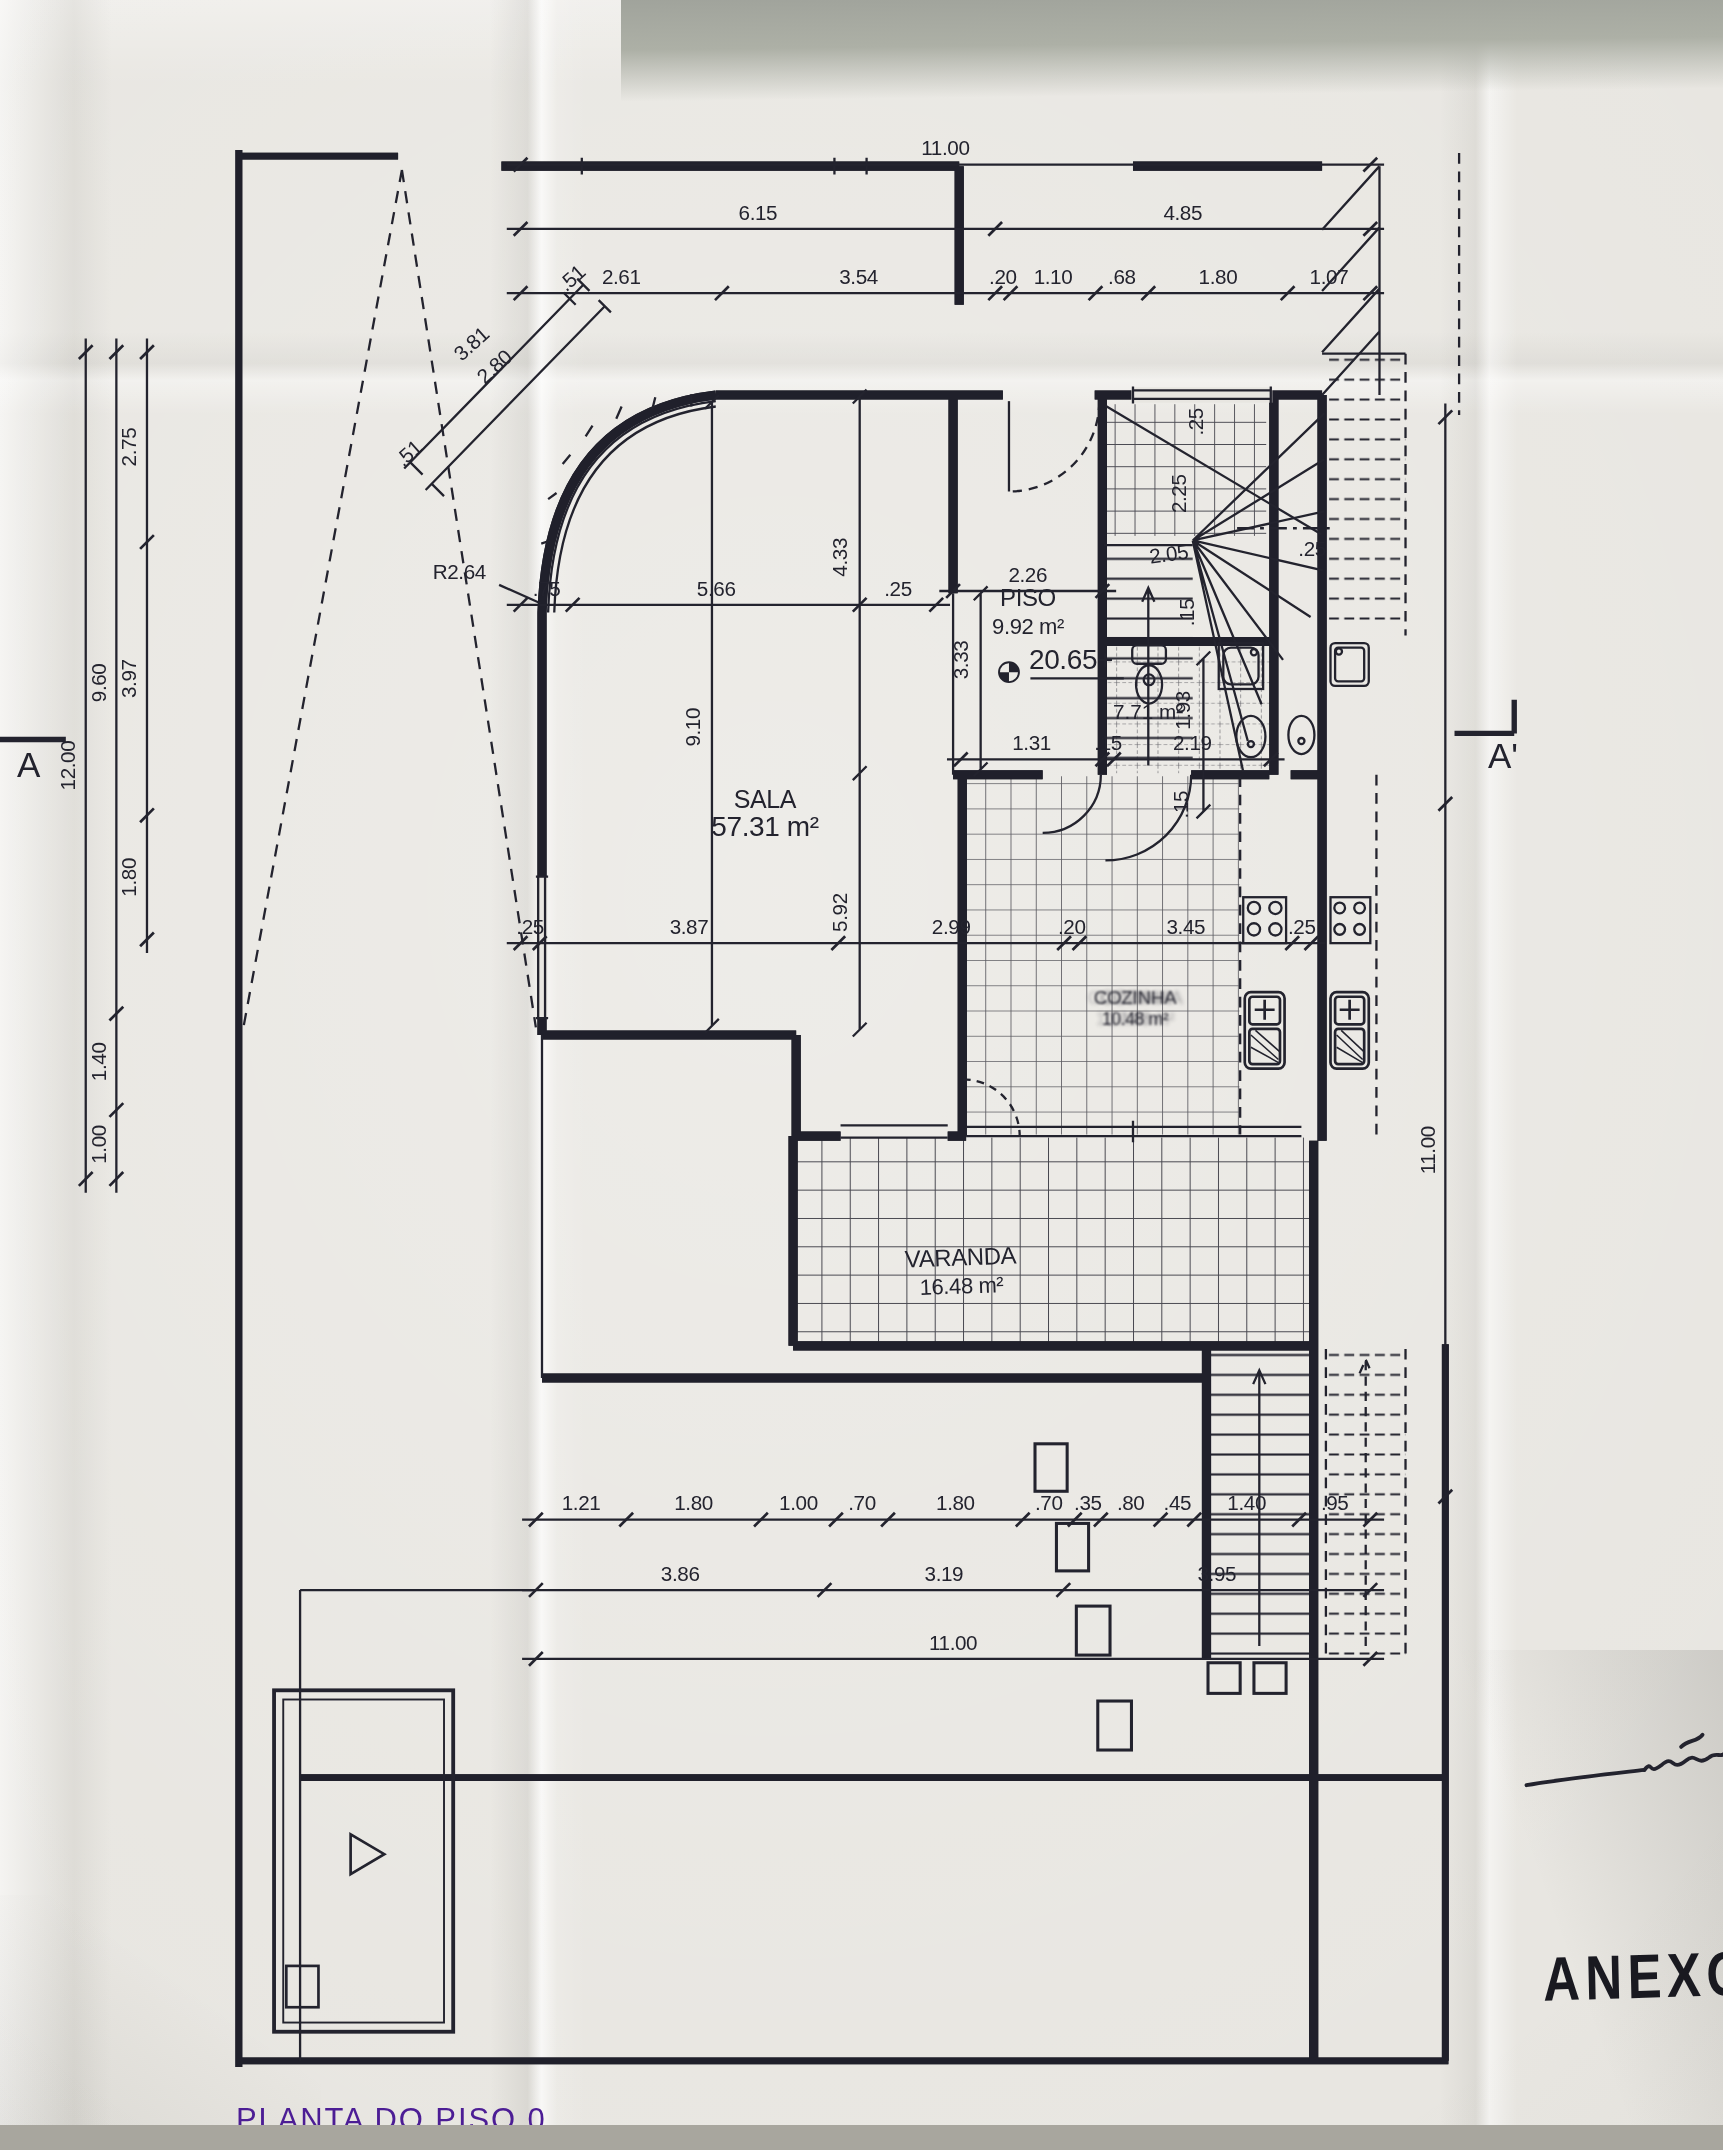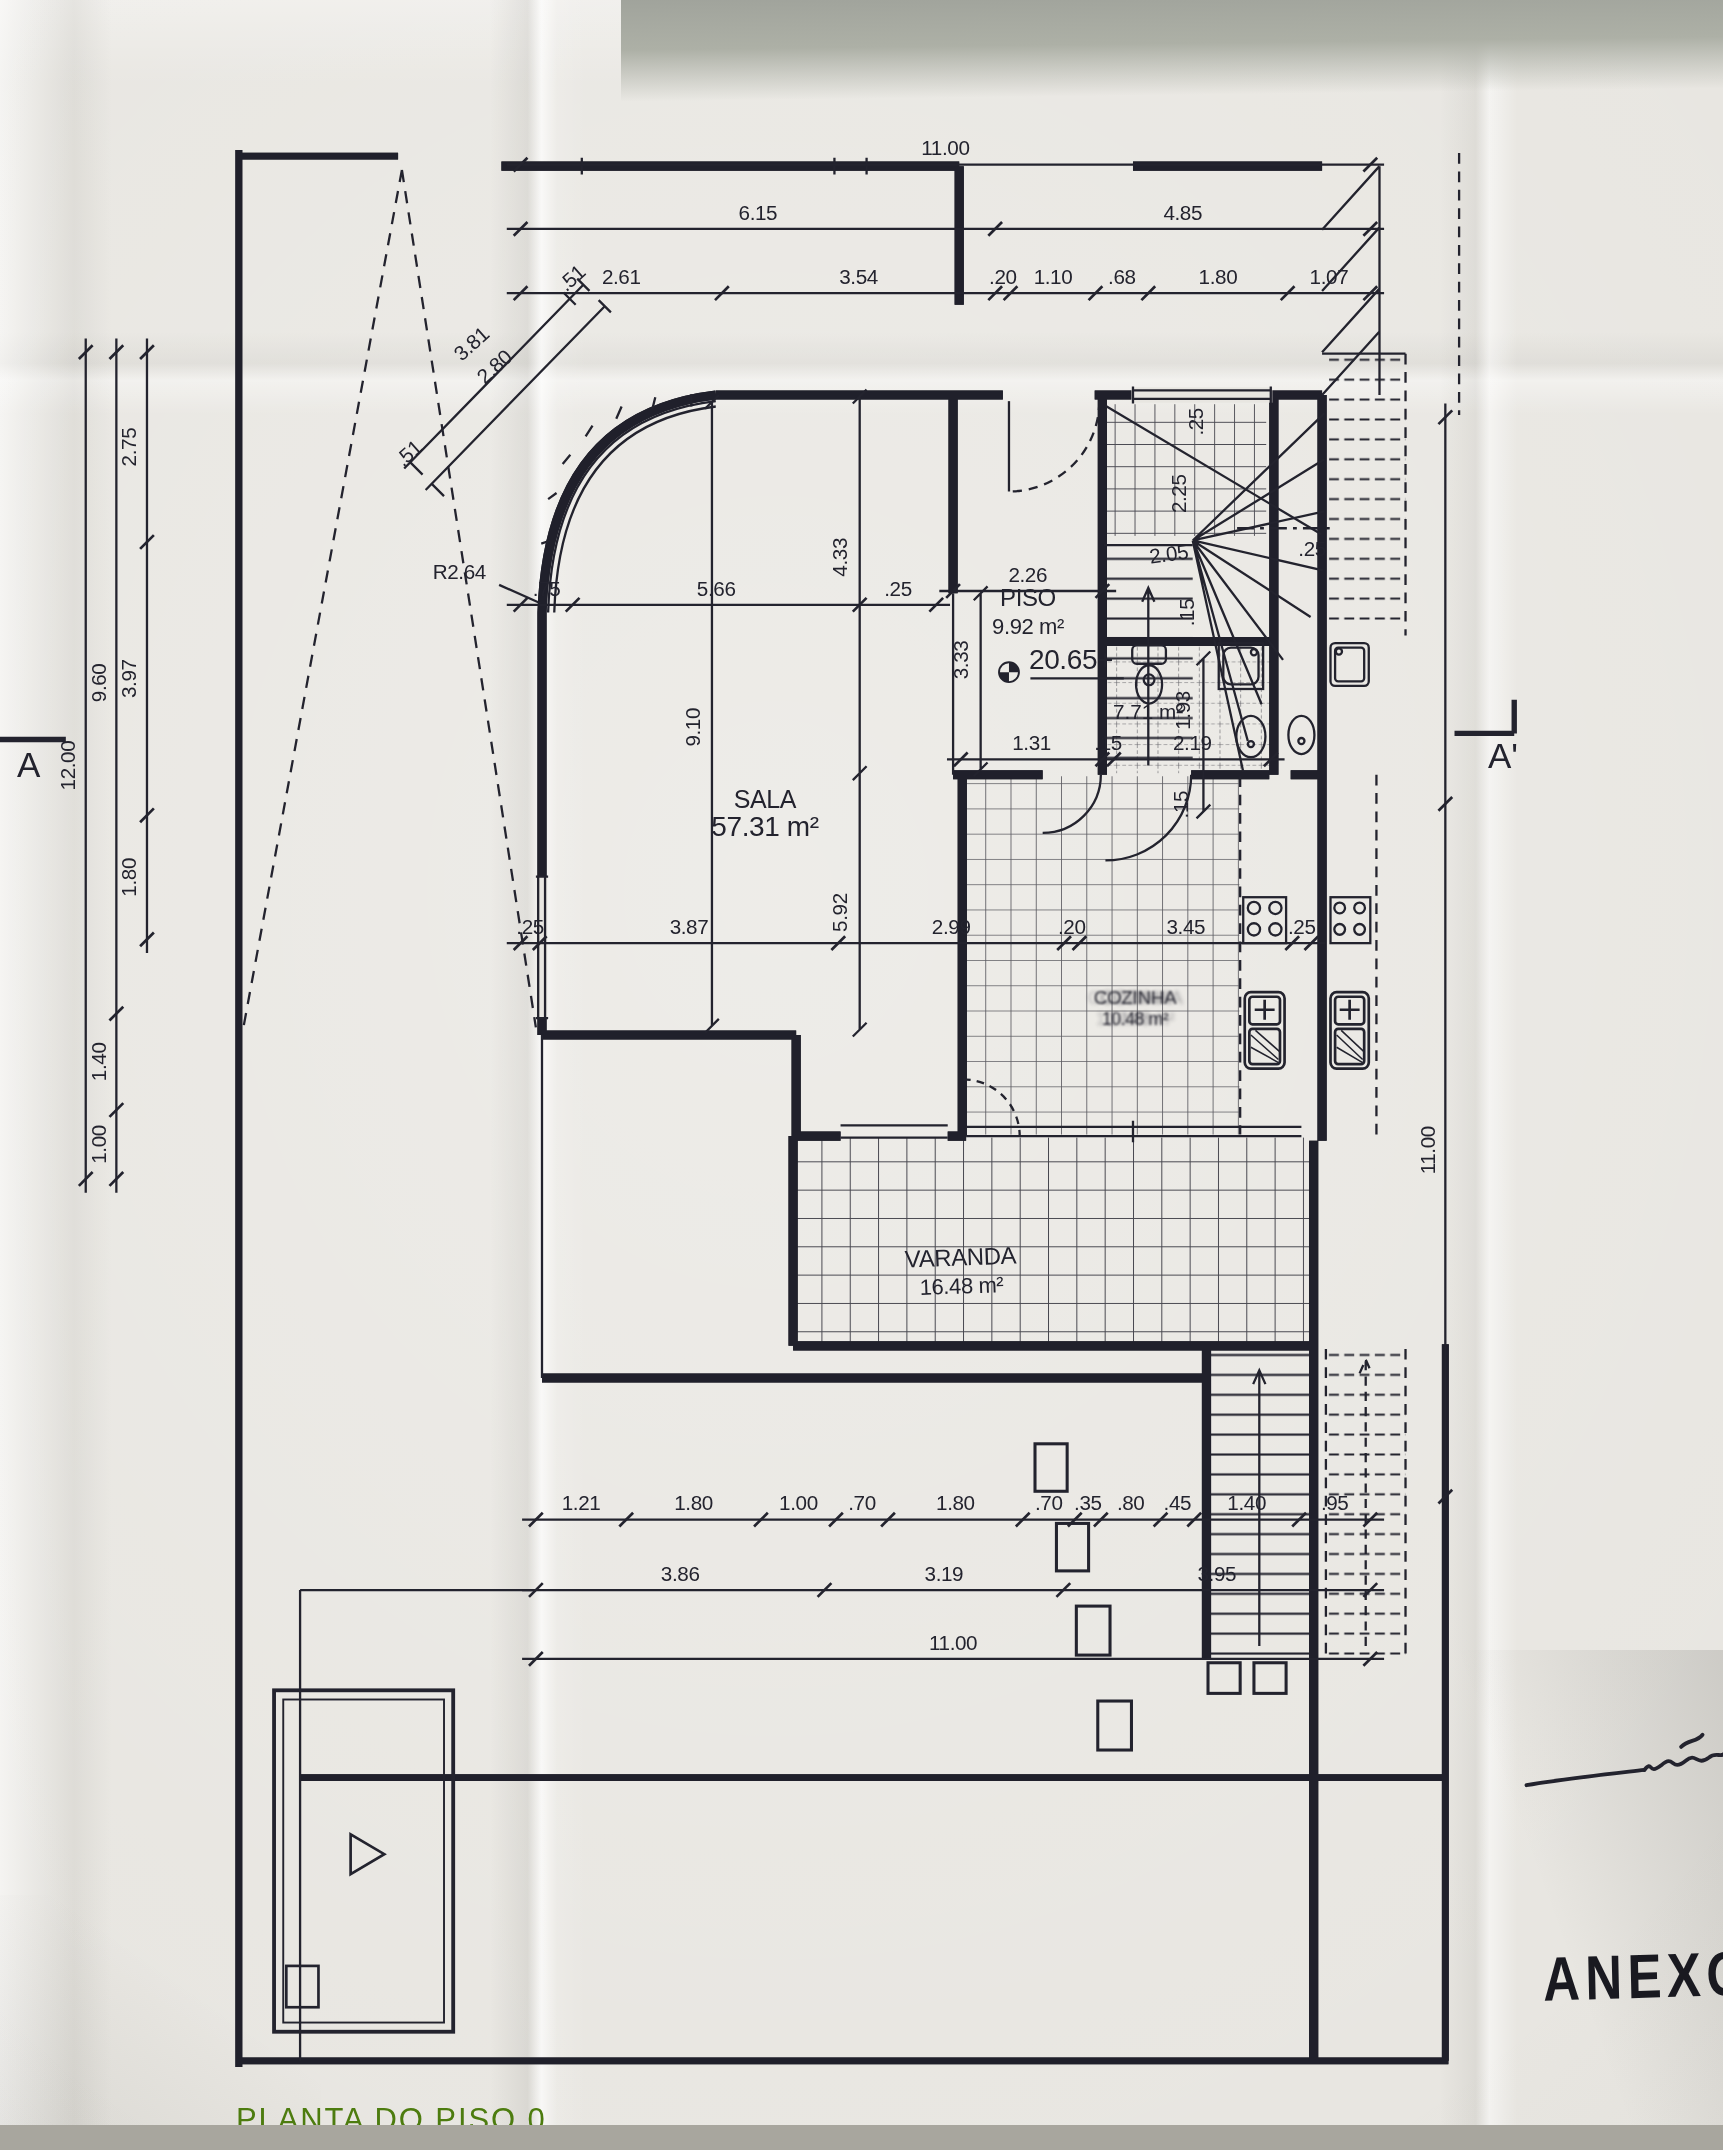--- a/index.html
+++ b/index.html
@@ -23,21 +23,21 @@
       background:linear-gradient(35deg, rgba(60,60,52,.08), rgba(0,0,0,0) 60%);}
   svg{position:absolute;inset:0;}
   .dimtxt{font:27px "Liberation Sans",sans-serif;fill:#23232e;letter-spacing:-.5px;}
   
   .lbl{position:absolute;color:#23232e;white-space:nowrap;}
   .center{transform:translate(-50%,-50%);text-align:center;}
   .room{font-size:24px;letter-spacing:-0.4px;line-height:28px;}
   .room small{font-size:22px;}
   .blurred{filter:blur(1px);text-shadow:6.1px 0 3.1px rgba(35,35,46,.35),-6.1px 0 3.1px rgba(35,35,46,.25);}
   .section-letter{font-size:35px;font-weight:400;}
-  .title{font-size:31px;letter-spacing:1.9px;color:#4d7c0f;}
+  .title{font-size:31px;letter-spacing:1.9px;color:#4c1d95;}
   .annotation{font-size:51px;font-weight:700;letter-spacing:5.4px;color:#191920;
       transform:scaleY(1.22) rotate(-1.5deg);transform-origin:left center;}
   .level{font-size:28px;letter-spacing:-0.4px;}
 </style>
 </head>
 <body>
 
 <div id="stage">
   <div class="paper-base"></div>
   <div class="top-band"></div>

